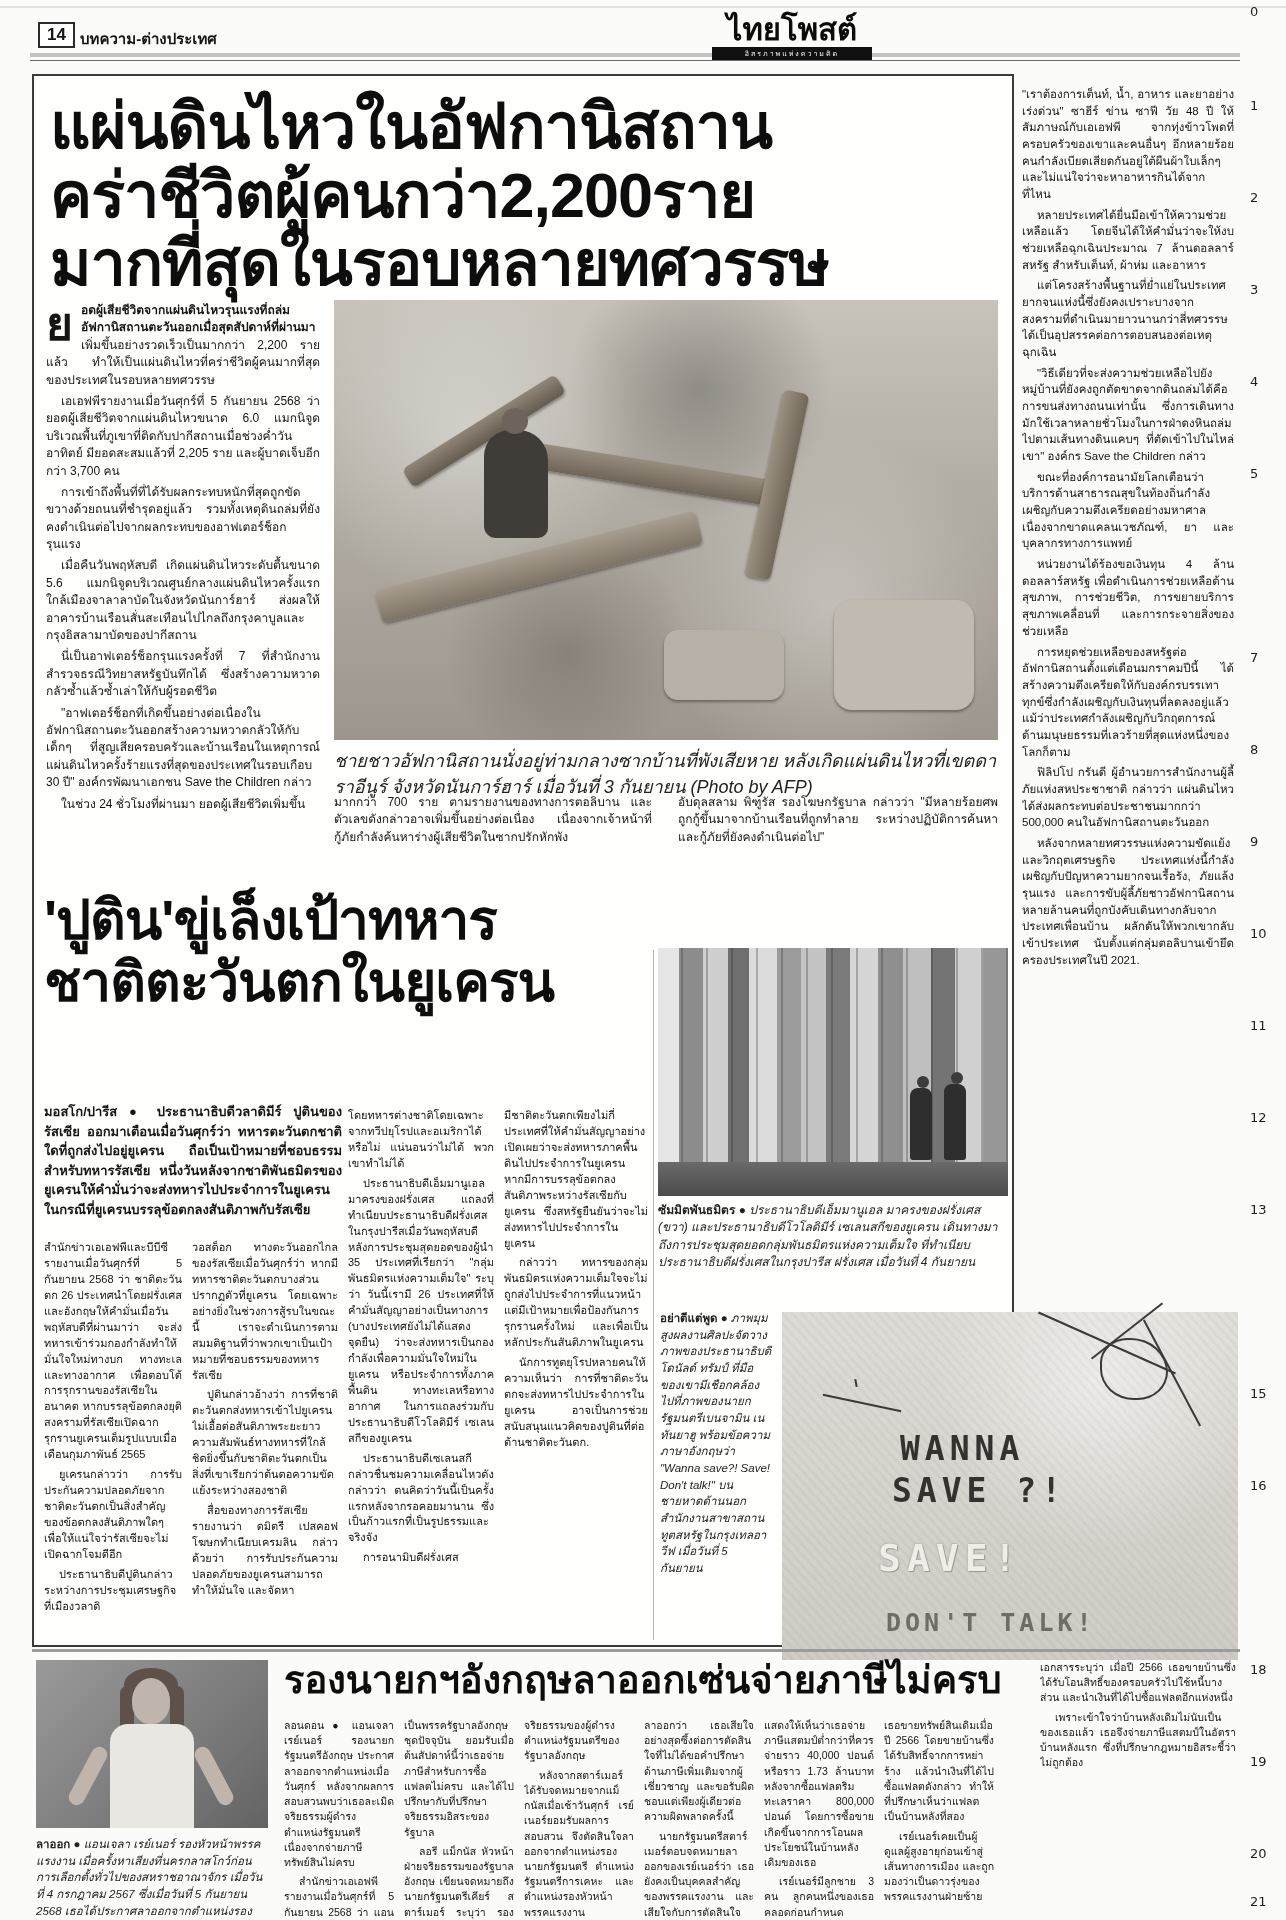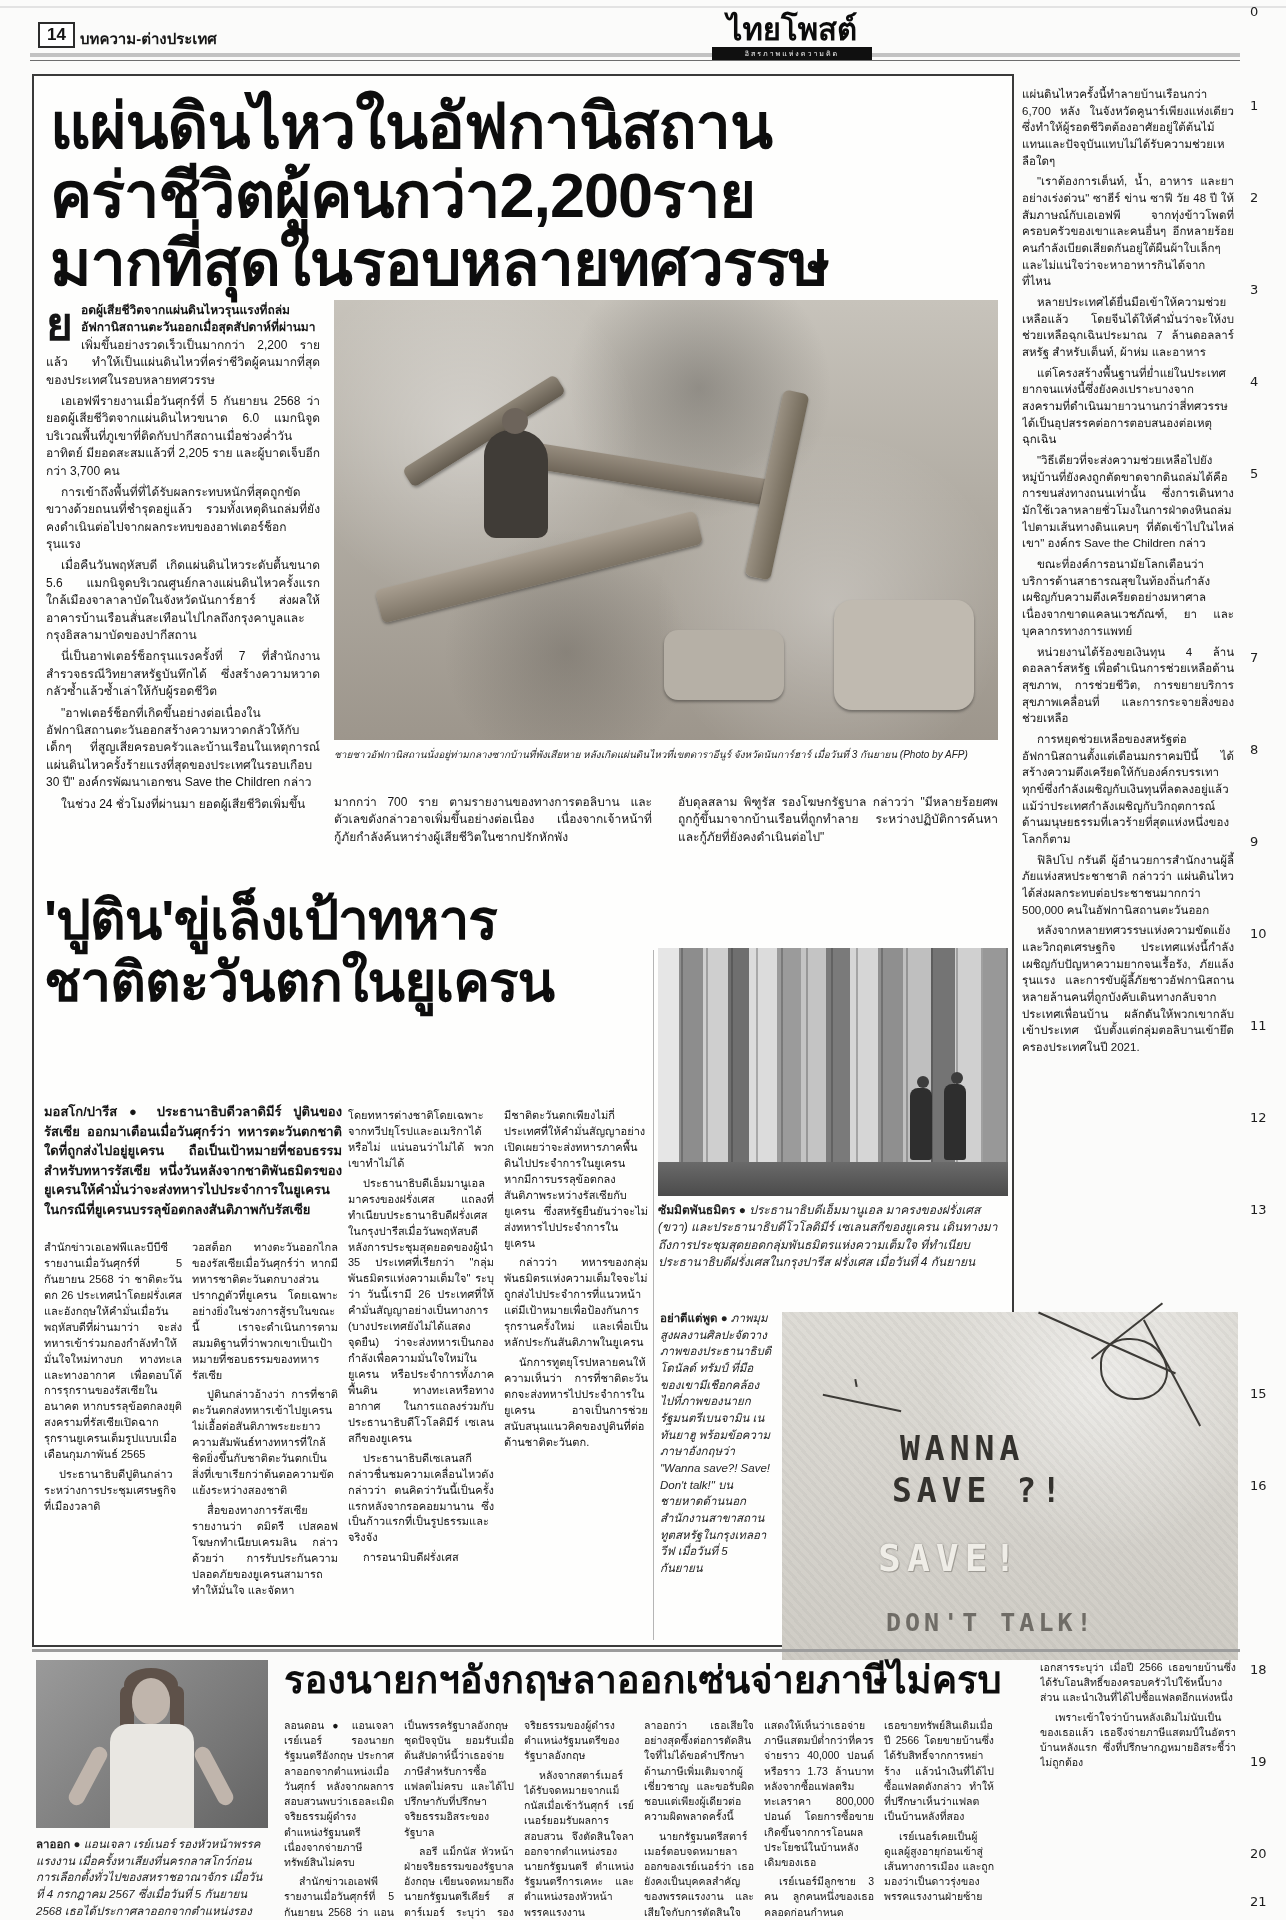--- a/index.html
+++ b/index.html
@@ -21,21 +21,21 @@
   .rule-thick{background:#c2c2c2;}
   .rule-dark{background:#6d6d6d;}
   .masthead{font-weight:900;font-size:31px;letter-spacing:0;color:#0b0b0b;line-height:1;background:#fbfbfa;padding:0 6px;}
   .masthead-bar{background:#101010;color:#fff;font-size:7px;letter-spacing:2px;text-align:center;padding:1px 2px;margin-top:2px;}
   
   .box{border:2px solid #3a3a3a;background:#fefefd;}
   .h1line{font-weight:900;font-size:63px;line-height:1.09;letter-spacing:-1px;color:#0d0d0d;white-space:nowrap;}
   .h2line{font-weight:900;font-size:55px;line-height:1.12;letter-spacing:-1px;color:#0d0d0d;white-space:nowrap;}
   .h3line{font-weight:900;font-size:38px;line-height:1.1;color:#0d0d0d;white-space:nowrap;}
   .dropcap{float:left;font-size:46px;font-weight:900;line-height:.82;margin:4px 8px 0 0;}
-  .cap{font-style:italic;font-size:10px;line-height:1.45;color:#222;}
+  .cap{font-style:italic;font-size:18px;line-height:1.45;color:#222;}
   .cap b{font-style:normal;}
   .lead{font-weight:bold;font-size:13px;line-height:1.5;}
   .col{font-size:11px;line-height:1.45;}
   .col10{font-size:10.5px;line-height:1.42;}
   .vrule{background:#b5b5b5;width:1px;}
   
   .rn{position:absolute;left:1250px;font-size:13px;color:#1c1c1c;font-family:"DejaVu Sans",sans-serif;}
   
   .photo{position:absolute;}
   .eq-photo{background:
@@ -143,21 +143,20 @@
 </div>
 
 <div class="abs clip just" style="left:334px;top:794px;width:318px;height:66px;font-size:12px;line-height:1.45;">
   <p>มากกว่า 700 ราย ตามรายงานของทางการตอลิบาน และตัวเลขดังกล่าวอาจเพิ่มขึ้นอย่างต่อเนื่อง เนื่องจากเจ้าหน้าที่กู้ภัยกำลังค้นหาร่างผู้เสียชีวิตในซากปรักหักพัง</p>
 </div>
 <div class="abs clip just" style="left:678px;top:794px;width:320px;height:66px;font-size:12px;line-height:1.45;">
   <p>อับดุลสลาม พิฑูรัส รองโฆษกรัฐบาล กล่าวว่า "มีหลายร้อยศพถูกกู้ขึ้นมาจากบ้านเรือนที่ถูกทำลาย ระหว่างปฏิบัติการค้นหาและกู้ภัยที่ยังคงดำเนินต่อไป"</p>
 </div>
 
 <div class="abs clip just bodytxt" style="left:1022px;top:86px;width:212px;height:1204px;font-size:11.5px;">
-  <p>แผ่นดินไหวครั้งนี้ทำลายบ้านเรือนกว่า 6,700 หลัง ในจังหวัดคูนาร์เพียงแห่งเดียว ซึ่งทำให้ผู้รอดชีวิตต้องอาศัยอยู่ใต้ต้นไม้แทนและปัจจุบันแทบไม่ได้รับความช่วยเหลือใดๆ</p>
   <p>"เราต้องการเต็นท์, น้ำ, อาหาร และยาอย่างเร่งด่วน" ซาฮีร์ ข่าน ซาฟี วัย 48 ปี ให้สัมภาษณ์กับเอเอฟพี จากทุ่งข้าวโพดที่ครอบครัวของเขาและคนอื่นๆ อีกหลายร้อยคนกำลังเบียดเสียดกันอยู่ใต้ผืนผ้าใบเล็กๆ และไม่แน่ใจว่าจะหาอาหารกินได้จากที่ไหน</p>
   <p>หลายประเทศได้ยื่นมือเข้าให้ความช่วยเหลือแล้ว โดยจีนได้ให้คำมั่นว่าจะให้งบช่วยเหลือฉุกเฉินประมาณ 7 ล้านดอลลาร์สหรัฐ สำหรับเต็นท์, ผ้าห่ม และอาหาร</p>
   <p>แต่โครงสร้างพื้นฐานที่ย่ำแย่ในประเทศยากจนแห่งนี้ซึ่งยังคงเปราะบางจากสงครามที่ดำเนินมายาวนานกว่าสี่ทศวรรษ ได้เป็นอุปสรรคต่อการตอบสนองต่อเหตุฉุกเฉิน</p>
   <p>"วิธีเดียวที่จะส่งความช่วยเหลือไปยังหมู่บ้านที่ยังคงถูกตัดขาดจากดินถล่มได้คือการขนส่งทางถนนเท่านั้น ซึ่งการเดินทางมักใช้เวลาหลายชั่วโมงในการฝ่าดงหินถล่มไปตามเส้นทางดินแคบๆ ที่ตัดเข้าไปในไหล่เขา" องค์กร Save the Children กล่าว</p>
   <p>ขณะที่องค์การอนามัยโลกเตือนว่า บริการด้านสาธารณสุขในท้องถิ่นกำลังเผชิญกับความตึงเครียดอย่างมหาศาล เนื่องจากขาดแคลนเวชภัณฑ์, ยา และบุคลากรทางการแพทย์</p>
   <p>หน่วยงานได้ร้องขอเงินทุน 4 ล้านดอลลาร์สหรัฐ เพื่อดำเนินการช่วยเหลือด้านสุขภาพ, การช่วยชีวิต, การขยายบริการสุขภาพเคลื่อนที่ และการกระจายสิ่งของช่วยเหลือ</p>
   <p>การหยุดช่วยเหลือของสหรัฐต่ออัฟกานิสถานตั้งแต่เดือนมกราคมปีนี้ ได้สร้างความตึงเครียดให้กับองค์กรบรรเทาทุกข์ซึ่งกำลังเผชิญกับเงินทุนที่ลดลงอยู่แล้ว แม้ว่าประเทศกำลังเผชิญกับวิกฤตการณ์ด้านมนุษยธรรมที่เลวร้ายที่สุดแห่งหนึ่งของโลกก็ตาม</p>
   <p>ฟิลิปโป กรันดี ผู้อำนวยการสำนักงานผู้ลี้ภัยแห่งสหประชาชาติ กล่าวว่า แผ่นดินไหวได้ส่งผลกระทบต่อประชาชนมากกว่า 500,000 คนในอัฟกานิสถานตะวันออก</p>
   <p>หลังจากหลายทศวรรษแห่งความขัดแย้งและวิกฤตเศรษฐกิจ ประเทศแห่งนี้กำลังเผชิญกับปัญหาความยากจนเรื้อรัง, ภัยแล้งรุนแรง และการขับผู้ลี้ภัยชาวอัฟกานิสถานหลายล้านคนที่ถูกบังคับเดินทางกลับจากประเทศเพื่อนบ้าน ผลักดันให้พวกเขากลับเข้าประเทศ นับตั้งแต่กลุ่มตอลิบานเข้ายึดครองประเทศในปี 2021.</p>
 </div>
@@ -168,20 +167,21 @@
   <div class="h2line">'ปูติน'ขู่เล็งเป้าทหาร</div>
   <div class="h2line">ชาติตะวันตกในยูเครน</div>
 </div>
 
 <div class="abs clip just lead" style="left:44px;top:1102px;width:298px;height:130px;">
   <span>มอสโก/ปารีส ● ประธานาธิบดีวลาดิมีร์ ปูตินของรัสเซีย ออกมาเตือนเมื่อวันศุกร์ว่า ทหารตะวันตกชาติใดที่ถูกส่งไปอยู่ยูเครน ถือเป็นเป้าหมายที่ชอบธรรมสำหรับทหารรัสเซีย หนึ่งวันหลังจากชาติพันธมิตรของยูเครนให้คำมั่นว่าจะส่งทหารไปประจำการในยูเครน ในกรณีที่ยูเครนบรรลุข้อตกลงสันติภาพกับรัสเซีย</span>
 </div>
 
 <div class="abs clip just bodytxt col" style="left:44px;top:1240px;width:138px;height:398px;">
   <p>สำนักข่าวเอเอฟพีและบีบีซีรายงานเมื่อวันศุกร์ที่ 5 กันยายน 2568 ว่า ชาติตะวันตก 26 ประเทศนำโดยฝรั่งเศสและอังกฤษให้คำมั่นเมื่อวันพฤหัสบดีที่ผ่านมาว่า จะส่งทหารเข้าร่วมกองกำลังทำให้มั่นใจใหม่ทางบก ทางทะเลและทางอากาศ เพื่อตอบโต้การรุกรานของรัสเซียในอนาคต หากบรรลุข้อตกลงยุติสงครามที่รัสเซียเปิดฉากรุกรานยูเครนเต็มรูปแบบเมื่อเดือนกุมภาพันธ์ 2565</p>
+  <p>ยูเครนกล่าวว่า การรับประกันความปลอดภัยจากชาติตะวันตกเป็นสิ่งสำคัญของข้อตกลงสันติภาพใดๆ เพื่อให้แน่ใจว่ารัสเซียจะไม่เปิดฉากโจมตีอีก</p>
   <p>ประธานาธิบดีปูตินกล่าวระหว่างการประชุมเศรษฐกิจที่เมืองวลาดิ</p>
 </div>
 <div class="abs clip just bodytxt col" style="left:192px;top:1240px;width:146px;height:398px;">
   <p>วอสต็อก ทางตะวันออกไกลของรัสเซียเมื่อวันศุกร์ว่า หากมีทหารชาติตะวันตกบางส่วนปรากฏตัวที่ยูเครน โดยเฉพาะอย่างยิ่งในช่วงการสู้รบในขณะนี้ เราจะดำเนินการตามสมมติฐานที่ว่าพวกเขาเป็นเป้าหมายที่ชอบธรรมของทหารรัสเซีย</p>
   <p>ปูตินกล่าวอ้างว่า การที่ชาติตะวันตกส่งทหารเข้าไปยูเครนไม่เอื้อต่อสันติภาพระยะยาว ความสัมพันธ์ทางทหารที่ใกล้ชิดยิ่งขึ้นกับชาติตะวันตกเป็นสิ่งที่เขาเรียกว่าต้นตอความขัดแย้งระหว่างสองชาติ</p>
   <p>สื่อของทางการรัสเซียรายงานว่า ดมิตรี เปสคอฟ โฆษกทำเนียบเครมลิน กล่าวด้วยว่า การรับประกันความปลอดภัยของยูเครนสามารถทำให้มั่นใจ และจัดหา</p>
 </div>
 <div class="abs clip just bodytxt col" style="left:348px;top:1108px;width:146px;height:530px;">
   <p>โดยทหารต่างชาติโดยเฉพาะจากทวีปยุโรปและอเมริกาได้หรือไม่ แน่นอนว่าไม่ได้ พวกเขาทำไม่ได้</p>
   <p>ประธานาธิบดีเอ็มมานูเอล มาครงของฝรั่งเศส แถลงที่ทำเนียบประธานาธิบดีฝรั่งเศสในกรุงปารีสเมื่อวันพฤหัสบดี หลังการประชุมสุดยอดของผู้นำ 35 ประเทศที่เรียกว่า "กลุ่มพันธมิตรแห่งความเต็มใจ" ระบุว่า วันนี้เรามี 26 ประเทศที่ให้คำมั่นสัญญาอย่างเป็นทางการ (บางประเทศยังไม่ได้แสดงจุดยืน) ว่าจะส่งทหารเป็นกองกำลังเพื่อความมั่นใจใหม่ในยูเครน หรือประจำการทั้งภาคพื้นดิน ทางทะเลหรือทางอากาศ ในการแถลงร่วมกับประธานาธิบดีโวโลดิมีร์ เซเลนสกีของยูเครน</p>

